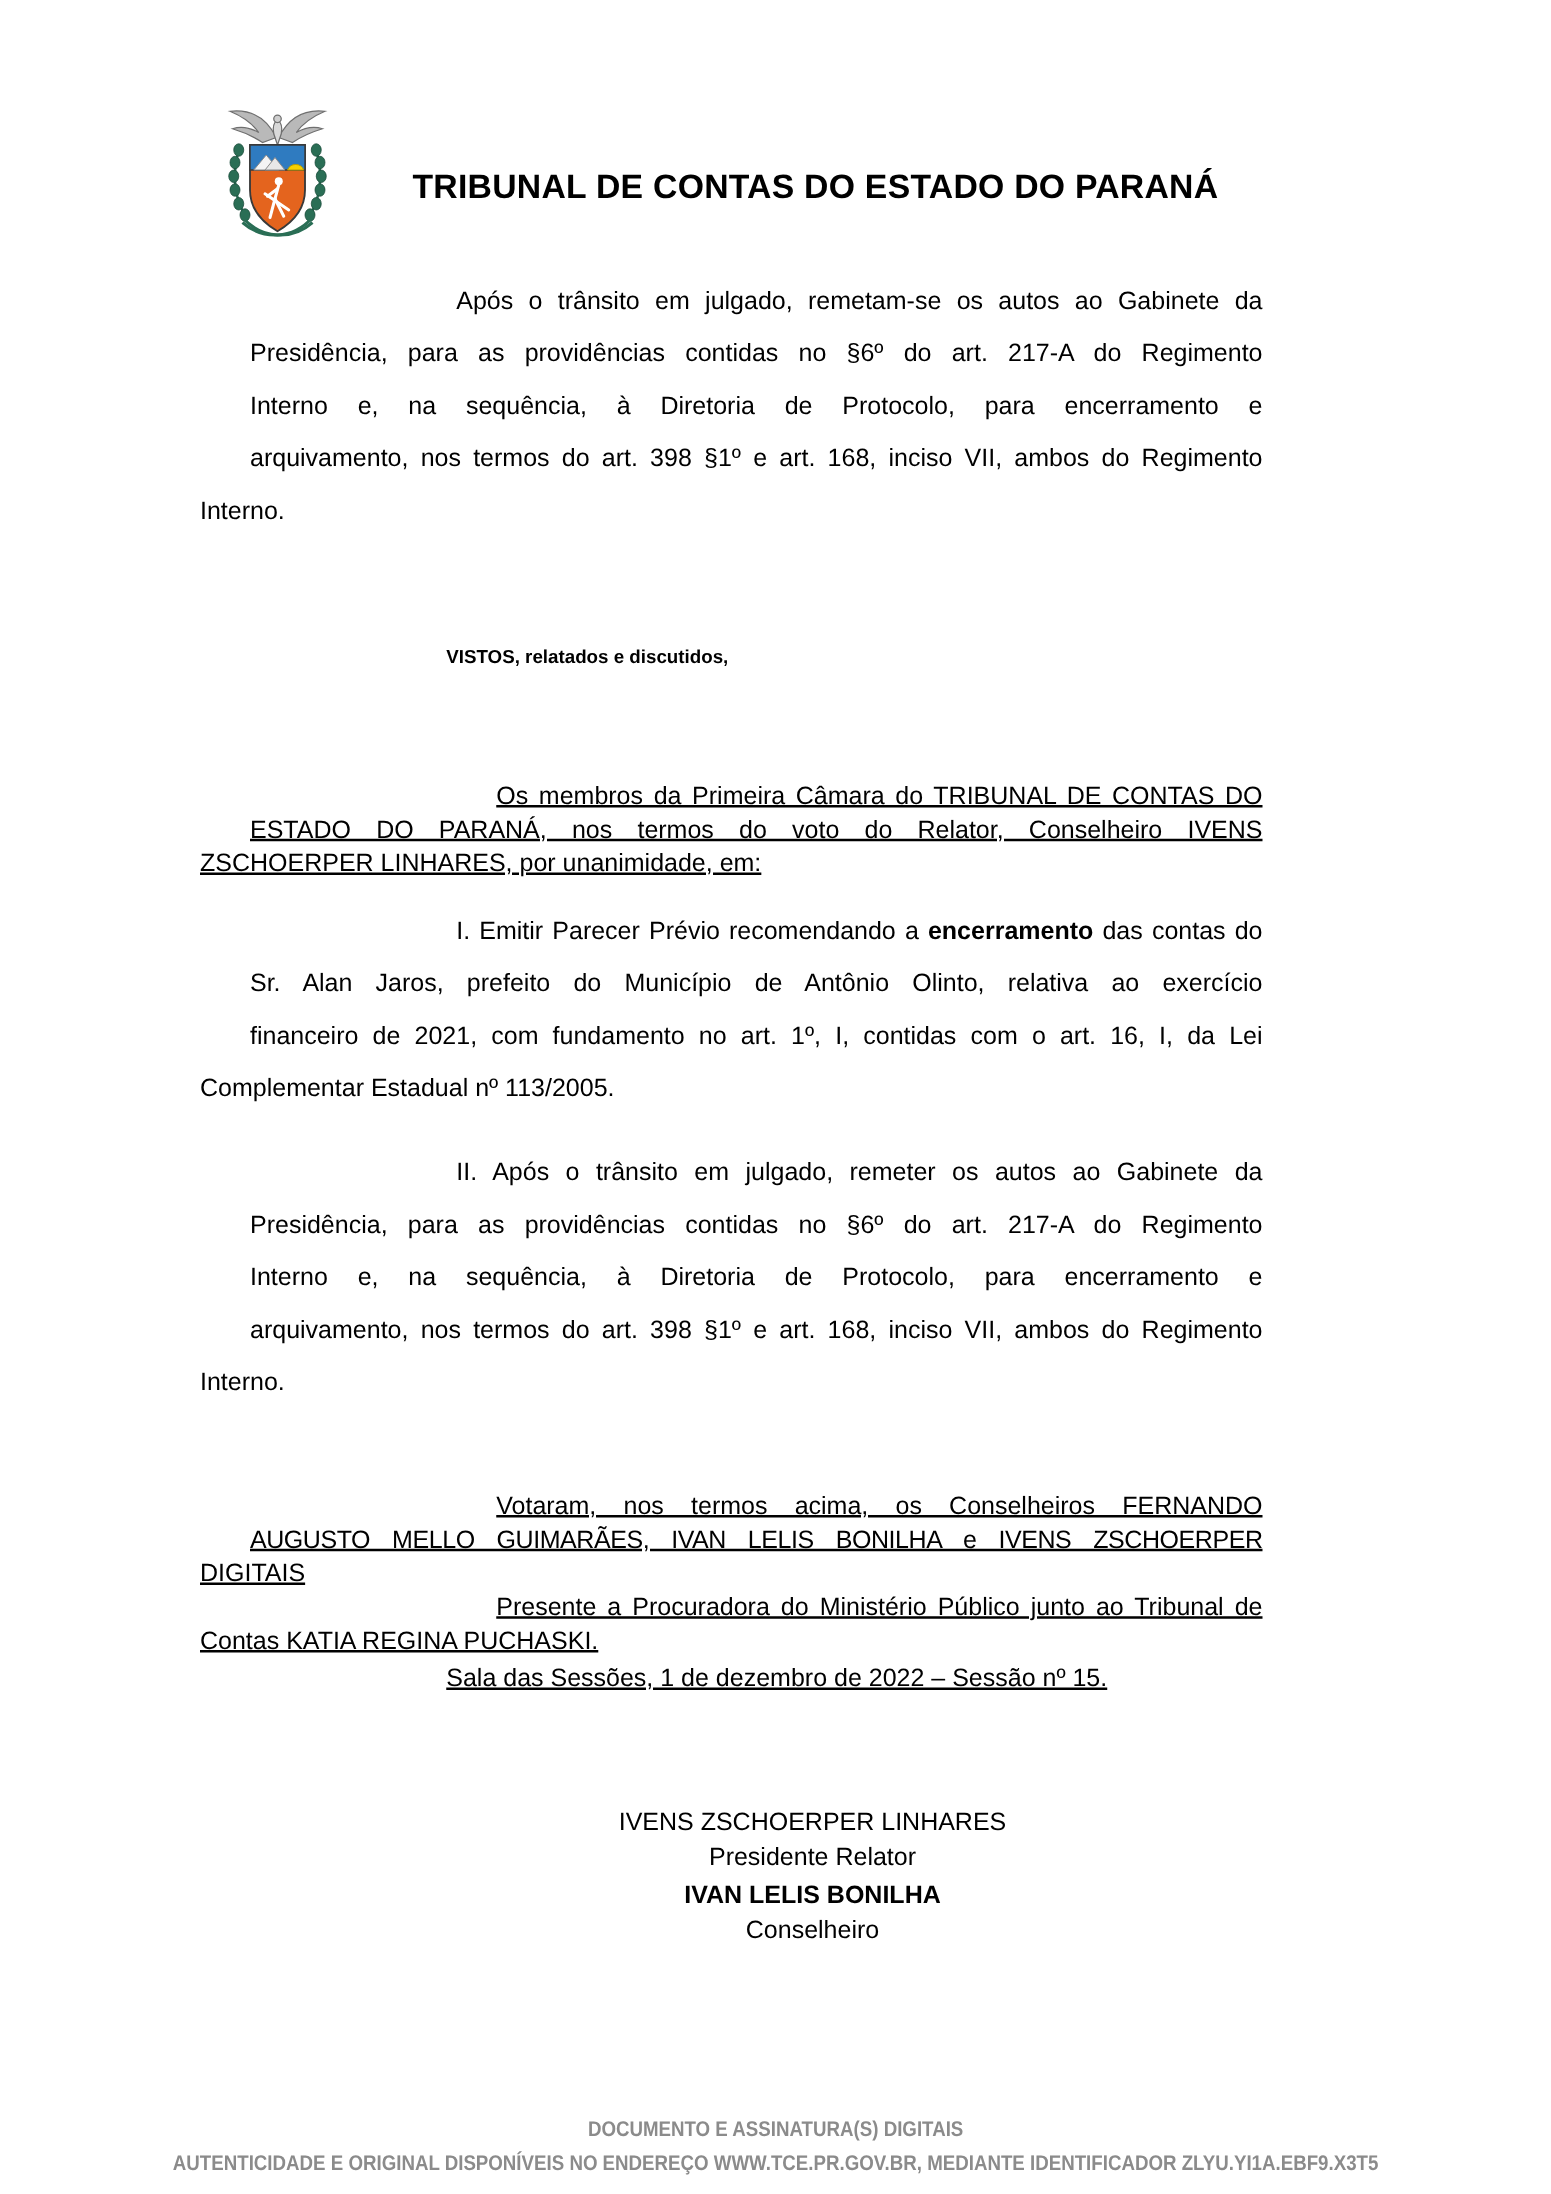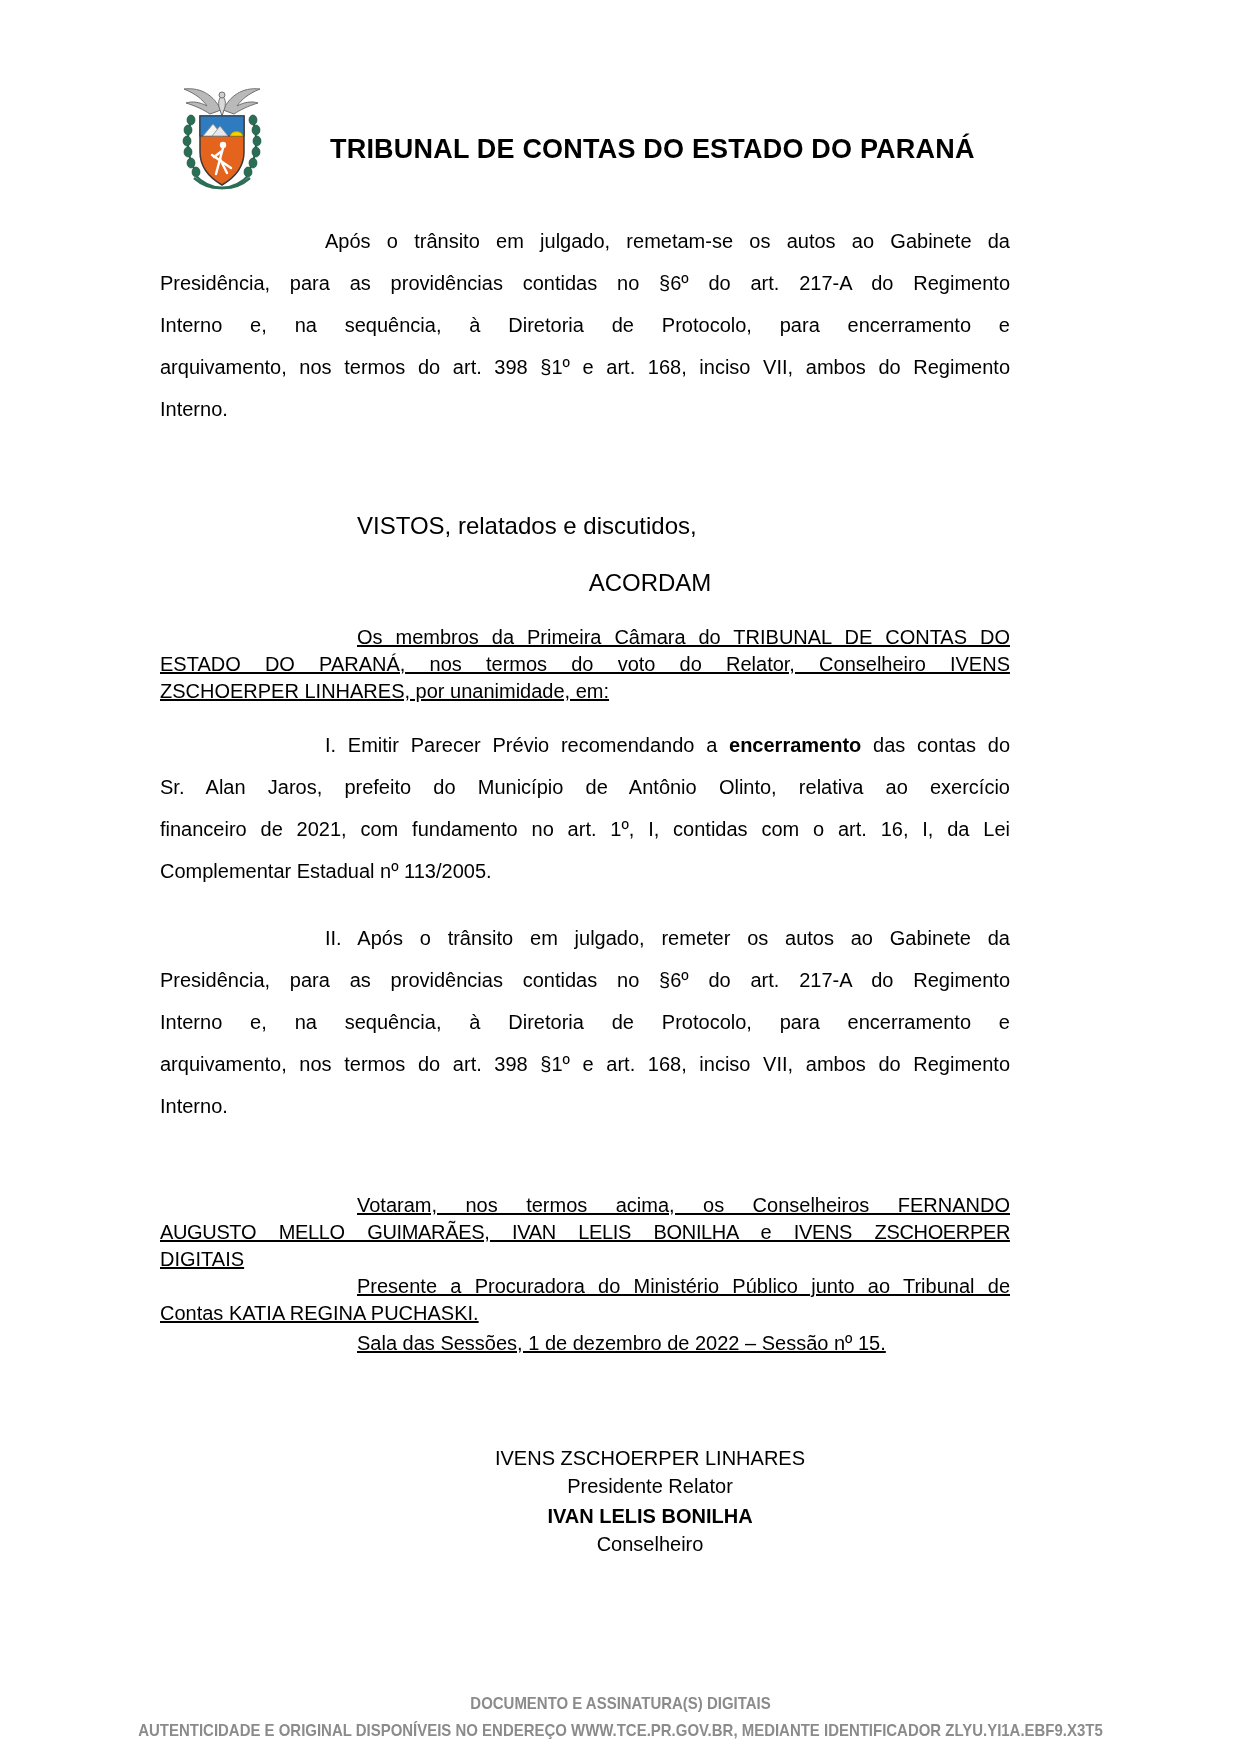--- a/index.html
+++ b/index.html
@@ -10,34 +10,34 @@
     background:#ffffff;
     color:#000;
     font-family:"Liberation Sans", sans-serif;
     font-size:20px;
     overflow:hidden;
     padding-left:16px;
   }
   .col{position:absolute;left:160px;width:850px;}
   
   .ln{white-space:normal;}
-  .jl{text-align:justify;text-align-last:justify;}
+  .jl{text-align:justify;text-align-last:justify;margin-left:40px;}
   .ll{text-align:left;text-align-last:left;}
   .ds .ln{line-height:42px;}
   .ss .ln{line-height:27px;text-decoration:underline;}
   .ind1{padding-left:165px;}
   .ind2{padding-left:197px;}
   .tight{letter-spacing:-0.35px;}
   .b{font-weight:bold;}
   .doc-title{
     position:absolute;left:330px;top:134px;
     font-size:27px;font-weight:bold;letter-spacing:0.2px;
     white-space:nowrap;
   }
-  .heading{font-weight:normal;line-height:27px;font-size:24px;}
+  .heading{font-weight:bold;line-height:27px;font-size:15px;}
   .centered-off{text-align:center;margin-left:130px;}
   .sig{text-align:center;margin-left:130px;line-height:28px;}
   .footer{
     position:absolute;left:0;top:1690px;width:1241px;
     text-align:center;
     color:#8b8b8b;
     font-weight:bold;
     font-size:17px;
     line-height:27px;
     transform:scaleX(0.88);
@@ -109,23 +109,20 @@
     <div class="ln jl">Presidência, para as providências contidas no §6º do art. 217-A do Regimento</div>
     <div class="ln jl">Interno e, na sequência, à Diretoria de Protocolo, para encerramento e</div>
     <div class="ln jl">arquivamento, nos termos do art. 398 §1º e art. 168, inciso VII, ambos do Regimento</div>
     <div class="ln ll">Interno.</div>
   </div>
 
   <div class="col" style="top:512px">
     <div class="heading ind2">VISTOS, relatados e discutidos,</div>
   </div>
 
-  <div class="col" style="top:569px">
-    <div class="heading centered-off" style="margin-left:130px">ACORDAM</div>
-  </div>
 
   <div class="col ss" style="top:624px">
     <div class="ln jl ind2">Os membros da Primeira Câmara do TRIBUNAL DE CONTAS DO</div>
     <div class="ln jl">ESTADO DO PARANÁ, nos termos do voto do Relator, Conselheiro IVENS</div>
     <div class="ln ll">ZSCHOERPER LINHARES, por unanimidade, em:</div>
   </div>
 
   <div class="col ds" style="top:724px">
     <div class="ln jl ind1"><span>I. Emitir Parecer Prévio recomendando a </span><b>encerramento</b><span> das contas do</span></div>
     <div class="ln jl">Sr. Alan Jaros, prefeito do Município de Antônio Olinto, relativa ao exercício</div>

